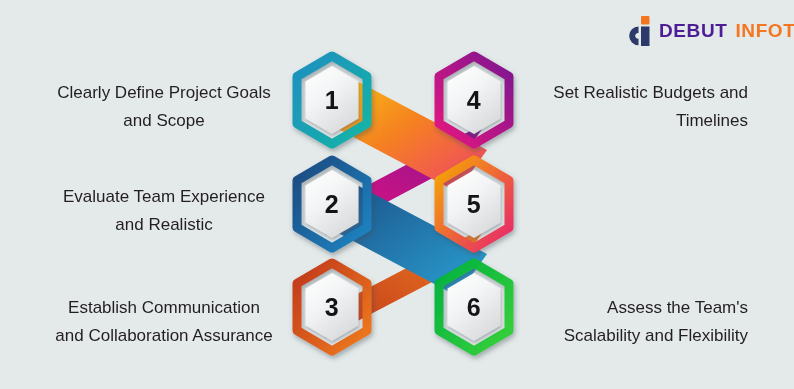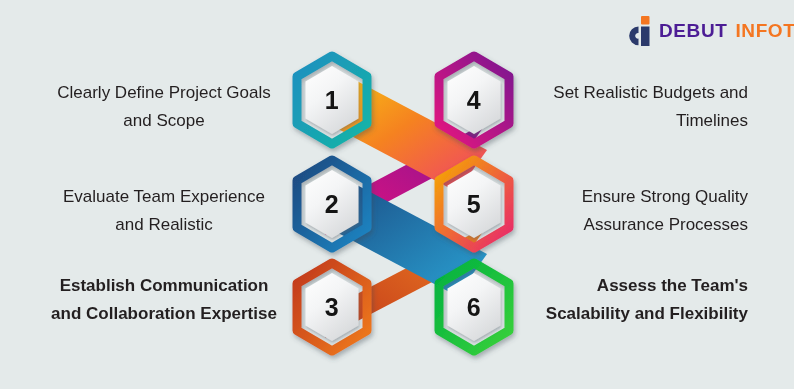--- a/index.html
+++ b/index.html
@@ -48,21 +48,21 @@
     position: absolute;
     color: #231f20;
     font-size: 17px;
     line-height: 1.62;
     width: 236px;
   }
   .label.left  { text-align: center; left: 46px; }
   .label.right { text-align: right; left: 512px; }
   .row1 { top: 79px; }
   .row2 { top: 183px; }
-  .row3 { top: 272px; font-weight: bold; }
+  .row3 { top: 294px; }
 
   
   #bands {
     position: absolute;
     left: 0; top: 0;
     width: 794px; height: 389px;
   }
 
   
   .hex-node {
@@ -238,28 +238,24 @@
   <div class="label left row1">
     <div>Clearly Define Project Goals</div>
     <div>and Scope</div>
   </div>
   <div class="label left row2">
     <div>Evaluate Team Experience</div>
     <div>and Realistic</div>
   </div>
   <div class="label left row3">
     <div>Establish Communication</div>
-    <div>and Collaboration Expertise</div>
+    <div>and Collaboration Assurance</div>
   </div>
   <div class="label right row1">
     <div>Set Realistic Budgets and</div>
     <div>Timelines</div>
   </div>
-  <div class="label right row2">
-    <div>Ensure Strong Quality</div>
-    <div>Assurance Processes</div>
-  </div>
   <div class="label right row3">
     <div>Assess the Team's</div>
     <div>Scalability and Flexibility</div>
   </div>
 
 </div>
 
 </body></html>

